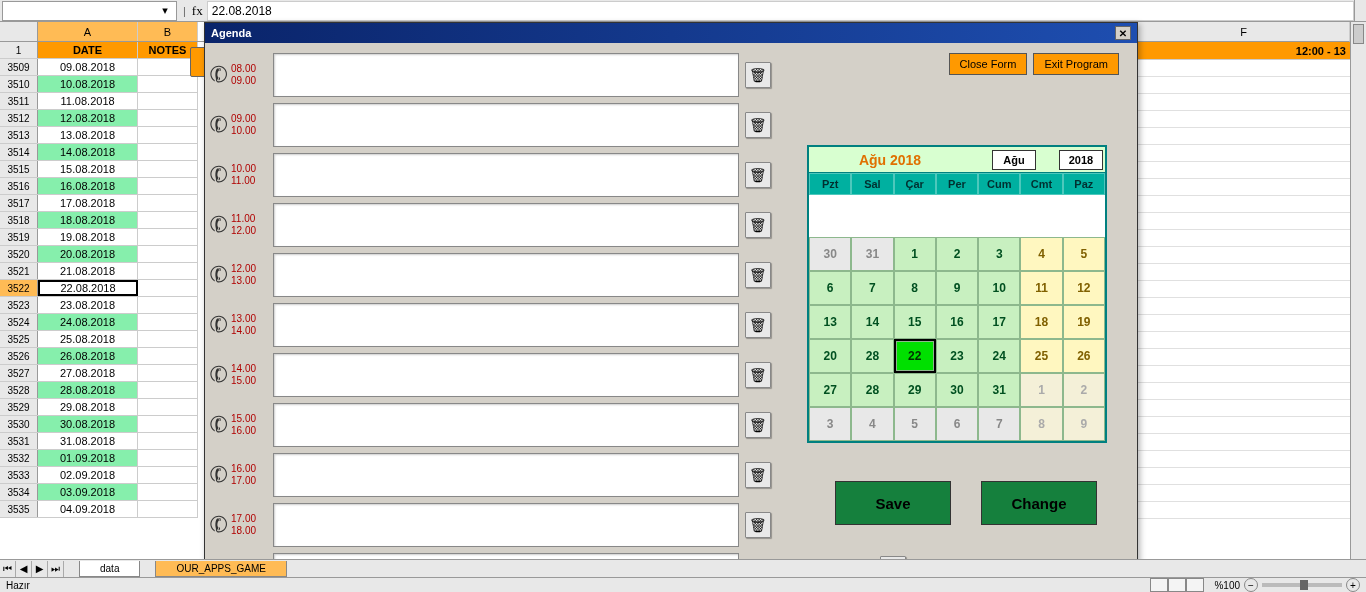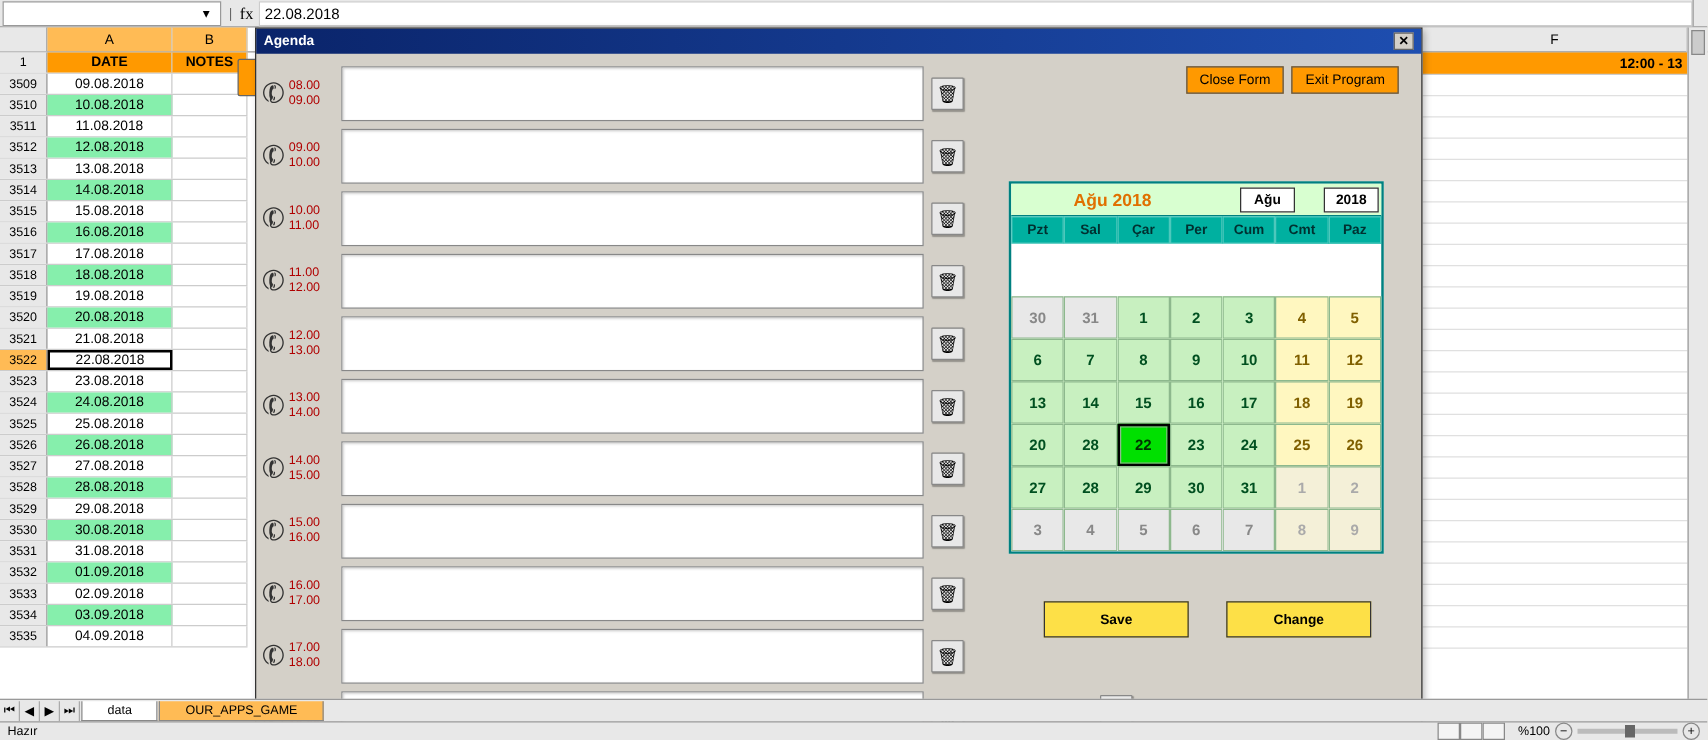--- a/index.html
+++ b/index.html
@@ -62,32 +62,32 @@
 .dow { flex: 1; text-align: center; font-weight: bold; font-size: 11px; color: #003030; padding: 5px 0; box-shadow: inset 0 0 0 1px rgba(255,255,255,.3); }
 .dow.wk { background: #00b0a0; }
 .cal-grid { display: flex; flex-wrap: wrap; margin-top: 42px; }
 .day { width: 14.285%; height: 34px; display: flex; align-items: center; justify-content: center; font-size: 12px; font-weight: bold; color: #005020; background: #c8f0c0; box-shadow: inset 0 0 0 1px #8db88d; }
 .day.out { background: #e8e8e8; color: #888; }
 .day.wk { background: #fff7c0; color: #806000; }
 .day.wk.out { background: #f4f0d8; color: #aaa; }
 .day.today { background: #00e000; border: 2px solid #000; color: #003000; }
 
 .action-btns { display: flex; gap: 30px; margin-top: 38px; margin-left: 42px; }
-.abtn { width: 116px; height: 29px; background: #fde047; border: 1px solid #333; font-weight: bold; font-size: 11px; cursor: pointer; }
+.abtn { width: 116px; height: 44px; background: #15803d; border: 1px solid #333; font-weight: bold; font-size: 15px; cursor: pointer; }
 .notes-row { position: absolute; bottom: 4px; left: 14px; display: flex; align-items: center; gap: 50px; }
 .notes-lbl { color: #c00000; font-weight: bold; font-size: 12px; }
 .r-head { height: 18px; background: #ff9900; border-bottom: 1px solid #ccc; display: flex; align-items: center; justify-content: flex-end; padding-right: 4px; font-size: 11px; font-weight: bold; }
 .r-row { height: 17px; border-bottom: 1px solid #e0e0e0; }
 
 
 .sb-right { position: absolute; right: 0; top: 22px; bottom: 21px; width: 16px; background: #e8e8e8; border-left: 1px solid #999; }
 .sb-right .thumb { background: #ccc; border: 1px solid #888; height: 20px; margin: 2px; }
 .sheet-tabs { position: absolute; left: 0; bottom: 15px; height: 18px; width: 100%; background: #e8e8e8; border-top: 1px solid #999; display: flex; align-items: center; font-size: 10px; }
 .nav-arr { width: 16px; height: 16px; display: flex; align-items: center; justify-content: center; border-right: 1px solid #aaa; cursor: pointer; }
-.tab { padding: 2px 20px; border: 1px solid #888; background: #fff; margin-left: 1px; cursor: pointer; border-top: none; }
+.tab { padding: 2px 20px; border: 1px solid #888; background: #fff; margin-left: 15px; cursor: pointer; border-top: none; }
 .tab.inactive { background: #ffbb55; }
 .status-bar { position: absolute; left: 0; bottom: 0; height: 15px; width: 100%; background: #e8e8e8; border-top: 1px solid #999; display: flex; align-items: center; font-size: 10px; padding: 0 6px; justify-content: space-between; }
 .zoom-ctrl { display: flex; align-items: center; gap: 4px; }
 .zoom-slider { width: 80px; height: 4px; background: #bbb; position: relative; }
 .zoom-slider .h { position: absolute; left: 38px; top: -3px; width: 8px; height: 10px; background: #666; }
 .zbtn { width: 14px; height: 14px; border: 1px solid #888; border-radius: 7px; display: flex; align-items: center; justify-content: center; cursor: pointer; font-size: 10px; }
 .view-icons { display: flex; gap: 0; margin-right: 6px; }
 .vicon { width: 18px; height: 14px; border: 1px solid #888; background: #f4f4f4; }
 </style>
 </head>

